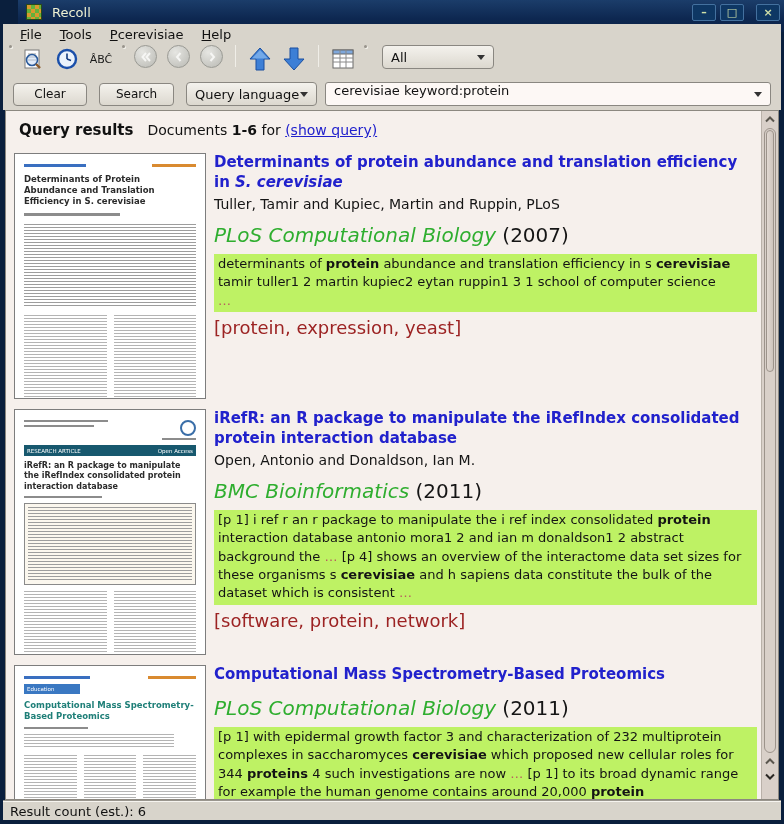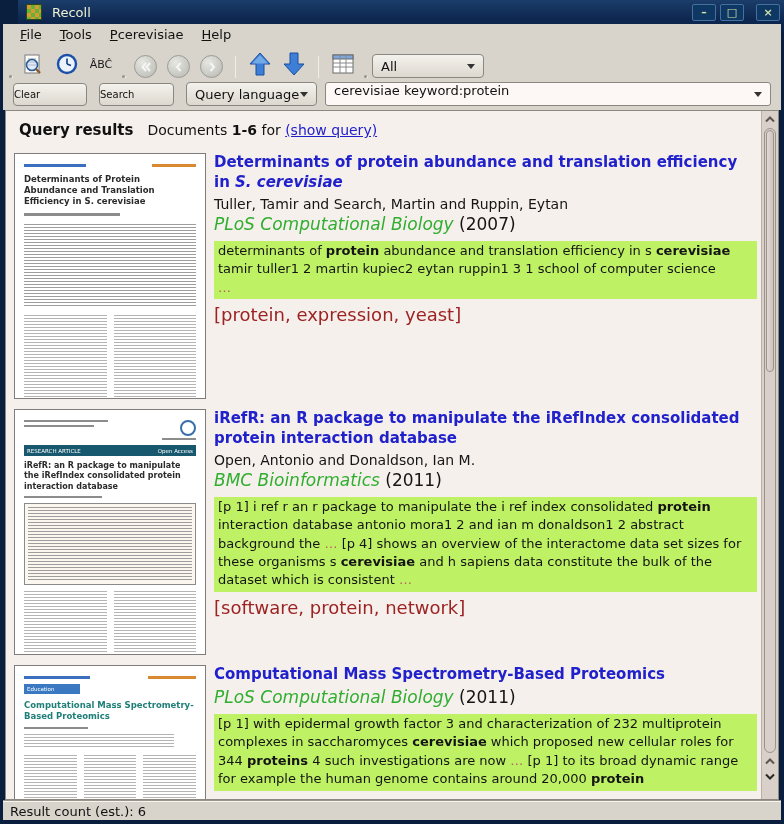--- a/index.html
+++ b/index.html
@@ -13,53 +13,53 @@
     background:repeating-conic-gradient(#62b23c 0% 25%, #d9992e 0% 50%); background-size:8px 8px; }
   .win-title { color:#eef0d2; font-size:13px; margin-left:10px; flex:1; }
   .win-btn { width:24px; height:17px; margin-left:4px; background:#0e3764; border:1px solid #44719f;
     border-radius:2px; color:#cfe0a8; font-size:11px; font-weight:bold; display:flex; align-items:center; justify-content:center; line-height:1; }
   .win-btn.close { margin-left:12px; }
 
   
   .row { position:absolute; left:3px; right:3px; background:#d8d4cb; }
   .menubar { top:24px; height:21px; display:flex; align-items:center; padding-left:8px; }
   .menu-item { font-size:13px; color:#111; padding:2px 9px; }
-  .toolbar { top:45px; height:33px; display:flex; align-items:flex-end; padding-left:2px; }
+  .toolbar { top:45px; height:33px; display:flex; align-items:flex-start; padding-left:2px; }
   .searchrow { top:78px; height:32px; display:flex; align-items:center; padding-left:10px; }
 
   .tb-dot { width:3px; height:3px; border-radius:50%; background:#97938b; box-shadow:1px 1px 0 #f4f2ec; margin:0 4px; }
   .tb-sep { width:1px; height:22px; background:#aba79f; border-right:1px solid #f0eee8; margin:0 7px; }
   .tb-btn { height:28px; min-width:28px; display:flex; align-items:center; justify-content:center; margin:0 3px; }
   .abc-label { font-size:11px; color:#1a1a1a; letter-spacing:0px; }
   .nav-circle { width:23px; height:23px; border-radius:50%; border:1px solid #9a9a94;
     background:radial-gradient(circle at 35% 30%, #e6e6e2, #b9b9b3); display:flex; align-items:center; justify-content:center; margin:0 5px; }
 
-  .btn { height:23px; border:1px solid #8a8781; border-radius:4px; font-size:10px; color:#111;
-    background:linear-gradient(#f4f2ed,#dcd8cf); display:flex; align-items:center; justify-content:flex-start; }
+  .btn { height:23px; border:1px solid #8a8781; border-radius:4px; font-size:12px; color:#111;
+    background:linear-gradient(#f4f2ed,#dcd8cf); display:flex; align-items:center; justify-content:center; }
   .combo { height:24px; border:1px solid #8a8781; border-radius:4px; font-size:13px; color:#111;
     background:linear-gradient(#f4f2ed,#dcd8cf); display:flex; align-items:center; padding:0 8px; position:relative; }
   .chev { width:0; height:0; border-left:4px solid transparent; border-right:4px solid transparent; border-top:5px solid #333;
     position:absolute; right:8px; top:9px; }
   .combo-edit { height:24px; border:1px solid #8a8781; border-radius:3px; background:#fdf8f5; font-size:13px; color:#111;
     display:flex; align-items:center; padding:0 22px 8px 8px; position:relative; }
 
   
   .viewport { position:absolute; top:110px; left:5px; width:774px; height:690px; background:#f6f0ec;
     border:1px solid #8c8880; overflow:hidden; }
   .vp-content { position:absolute; top:0; left:0; right:17px; bottom:0; overflow:hidden; padding:6px 4px 0 8px; }
   .res-header { font-size:14px; color:#111; margin:4px 0 14px 5px; }
   .res-header .hd-title { font-size:15px; font-weight:bold; margin-right:14px; }
   .link { color:#2121cc; text-decoration:underline; }
 
   .result { display:flex; gap:8px; margin-bottom:10px; }
   .thumb { flex:0 0 192px; height:246px; background:#fff; border:1px solid #7d7d7d; padding:10px 9px; overflow:hidden; }
   .rtext { flex:1; min-width:0; }
   .rtitle { font-size:15px; font-weight:bold; color:#2121cc; line-height:1.32; }
   .rauthors { font-size:14px; color:#151515; margin-top:3px; }
-  .rjournal { font-size:17px; margin-top:2px; }
+  .rjournal { font-size:20px; margin-top:11px; }
   .journal-name { color:#2fae2f; font-style:italic; }
   .year { color:#151515; }
   .rsnippet { margin-top:7px; background:#bef264; padding:1px 4px 2px 4px; font-size:13px; line-height:1.42; color:#141414; }
   .rkeywords { margin-top:5px; font-size:18px; color:#9c2323; }
   .b { font-weight:bold; } .i { font-style:italic; } .u { text-decoration:underline; }
   .dots { color:#b85e5e; }
 
   
   .gl { background-image:repeating-linear-gradient(#9d9d9d 0 1px, transparent 1px 3px); }
   .gl.lt { background-image:repeating-linear-gradient(#b4b4b4 0 1px, transparent 1px 3px); }
@@ -173,21 +173,21 @@
     <svg width="24" height="22" viewBox="0 0 24 22">
       <rect x="2" y="2" width="20" height="18" fill="#ffffff" stroke="#6a6a6a"></rect>
       <rect x="2" y="2" width="20" height="4" fill="#7fa8dc" stroke="#6a6a6a"></rect>
       <line x1="2" y1="10" x2="22" y2="10" stroke="#8a8a8a"></line>
         <line x1="2" y1="14" x2="22" y2="14" stroke="#8a8a8a"></line>
       <line x1="9" y1="2" x2="9" y2="20" stroke="#8a8a8a"></line>
         <line x1="15" y1="2" x2="15" y2="20" stroke="#8a8a8a"></line>
     </svg>
   </div>
   <div class="tb-dot"></div>
-  <div class="combo" style="width:112px; margin-left:1px;">
+  <div class="combo" style="width:112px; margin-left:11px;">
     <span>All</span>
     <span class="chev"></span>
   </div>
 </div>
 
 <div class="row searchrow">
   <div class="btn" style="width:74px;">
     <span>Clear</span>
   </div>
   <div class="btn" style="width:75px; margin-left:12px;">
@@ -220,21 +220,21 @@
         <div class="bar gray" style="width:96px; margin-top:6px;"></div>
         <div class="gl" style="height:84px; margin-top:8px;"></div>
         <div class="t-cols" style="height:104px; margin-top:7px;">
           <div class="gl lt"></div>
           <div class="gl lt"></div>
         </div>
 
       </div>
       <div class="rtext">
         <div class="rtitle"><span>Determinants of protein abundance and translation efficiency in </span><span class="i">S. cerevisiae</span></div>
-        <div class="rauthors">Tuller, Tamir and Search, Martin and Ruppin, Eytan</div>
+        <div class="rauthors">Tuller, Tamir and Kupiec, Martin and Ruppin, PLoS</div>
         <div class="rjournal">
           <span class="journal-name">PLoS Computational Biology</span><span class="year"> (2007)</span>
         </div>
         <div class="rsnippet"><span>determinants of </span><span class="b">protein</span><span> abundance and translation efficiency in s </span><span class="b">cerevisiae</span><span> tamir tuller1 2 martin kupiec2 eytan ruppin1 3 1 school of computer science</span><br><span class="dots"> …</span></div>
         <div class="rkeywords">[protein, expression, yeast]</div>
       </div>
     </div>
 
     <div class="result">
       <div class="thumb">

